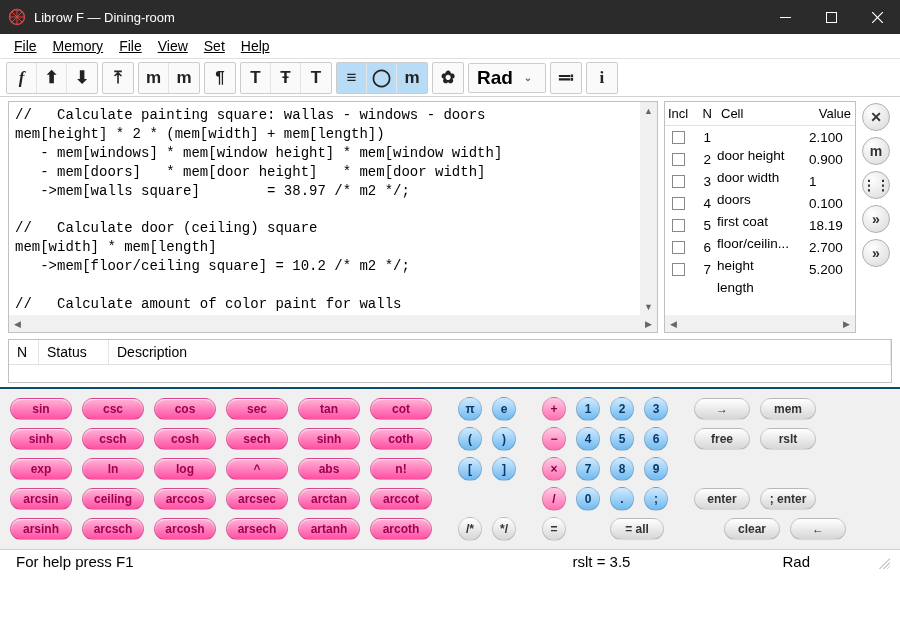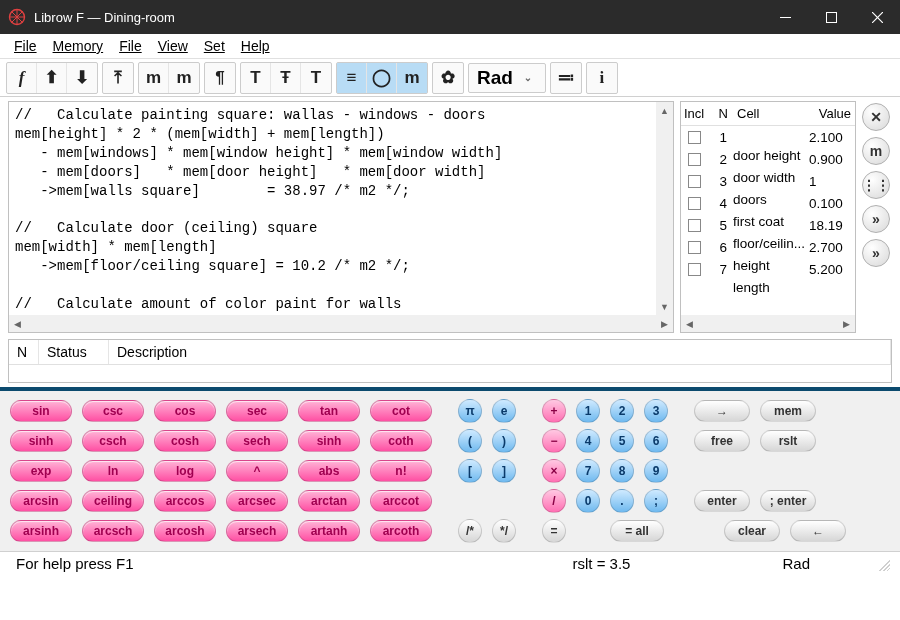--- a/index.html
+++ b/index.html
@@ -26,21 +26,21 @@
 
 
 .middle { display: flex; height: 236px; padding: 4px 8px 0 8px; gap: 6px; }
 .editor-wrap { flex: 1; border: 1px solid #c0c0c0; position: relative; display: flex; flex-direction: column; }
 .editor { flex: 1; font-family: "Courier New", monospace; font-size: 14px; white-space: pre; padding: 4px 6px; overflow: hidden; line-height: 1.35; }
 .editor-scroll-v { position: absolute; right: 0; top: 0; bottom: 17px; width: 17px; background: #f0f0f0; display:flex; flex-direction:column; }
 .editor-scroll-h { height: 17px; background: #f0f0f0; display:flex; }
 .scroll-btn { width:17px; height:17px; display:flex;align-items:center;justify-content:center;font-size:9px;color:#666;cursor:pointer; }
 .scroll-track { flex:1; }
 
-.mem-wrap { width: 176px; border: 1px solid #c0c0c0; display: flex; flex-direction: column; }
+.mem-wrap { width: 192px; border: 1px solid #c0c0c0; display: flex; flex-direction: column; }
 .mem-head { display: flex; font-size: 13px; border-bottom: 1px solid #e0e0e0; }
 .mem-col { padding: 4px 3px; }
 .mc-incl { width: 30px; } .mc-n { width: 20px; text-align:right; } .mc-cell { flex:1; padding-left:6px; } .mc-val { width: 46px; text-align: right; padding-right:4px; }
 .mem-row { display: flex; align-items: center; font-size: 13.5px; height: 22px; }
 .mem-row .chk { width: 26px; display:flex; justify-content:center; }
 .mem-row .chk span { width:13px; height:13px; border:1px solid #888; display:inline-block; }
 .mem-row .idx { width:20px; text-align:right; }
 .mem-row .cell { flex:1; padding-left:6px; overflow:hidden; text-overflow:ellipsis; white-space:nowrap;margin-top:37px; }
 .mem-row .val { width:46px; text-align:left; padding-right:4px; }
 .mem-scroll-h { height:17px; background:#f0f0f0; display:flex; }
@@ -48,21 +48,21 @@
 .side-icons { width: 30px; display: flex; flex-direction: column; gap: 6px; padding-top:2px; }
 .side-btn { width:28px; height:28px; border-radius:50%; background: radial-gradient(circle at 35% 30%, #ffffff, #d8d8d8); border:1px solid #b0b0b0; display:flex; align-items:center; justify-content:center; cursor:pointer; font-size:14px; font-weight:bold; color:#333; }
 
 
 .diag-wrap { margin: 6px 8px 4px 8px; border: 1px solid #c0c0c0; height: 44px; }
 .diag-head { display: flex; border-bottom: 1px solid #e0e0e0; }
 .diag-col { padding: 4px 8px; font-size:14px; border-right: 1px solid #e5e5e5; }
 .dc-n { width:30px; } .dc-status { width:70px; } .dc-context { width:190px; } .dc-desc { flex:1; }
 
 
-.keypad { background:#f0f0f0; border-top:4px solid #0c4a6e; padding:8px 10px 8px 10px; }
+.keypad { background:#f0f0f0; border-top:2px solid #0c4a6e; padding:8px 10px 8px 10px; }
 .key-grid { display:flex; flex-direction:column; gap:6px; }
 .key-row { display:flex; gap:10px; align-items:center; }
 .kbtn { height:22px; border-radius:11px; display:flex; align-items:center; justify-content:center; font-size:12px; font-weight:bold; cursor:pointer; border:1px solid rgba(0,0,0,.15); }
 .pink { width:62px; background: linear-gradient(#ffb3d6,#ff4fa3); color:#a00050; box-shadow: inset 0 1px 1px rgba(255,255,255,.7); }
 .blue { width:24px; height:24px; border-radius:50%; background: linear-gradient(#cfeaff,#6fb9ef); color:#0a3a6a; }
 .pinkc { width:24px; height:24px; border-radius:50%; background: linear-gradient(#ffc8e2,#ff6fb3); color:#8a0045; }
 .gray { background: linear-gradient(#ffffff,#d6d6d6); color:#333; }
 .gray.w56 { width:56px; }
 .gray.w24 { width:24px; height:24px; border-radius:50%; }
 .grp-gap { width:6px; }

